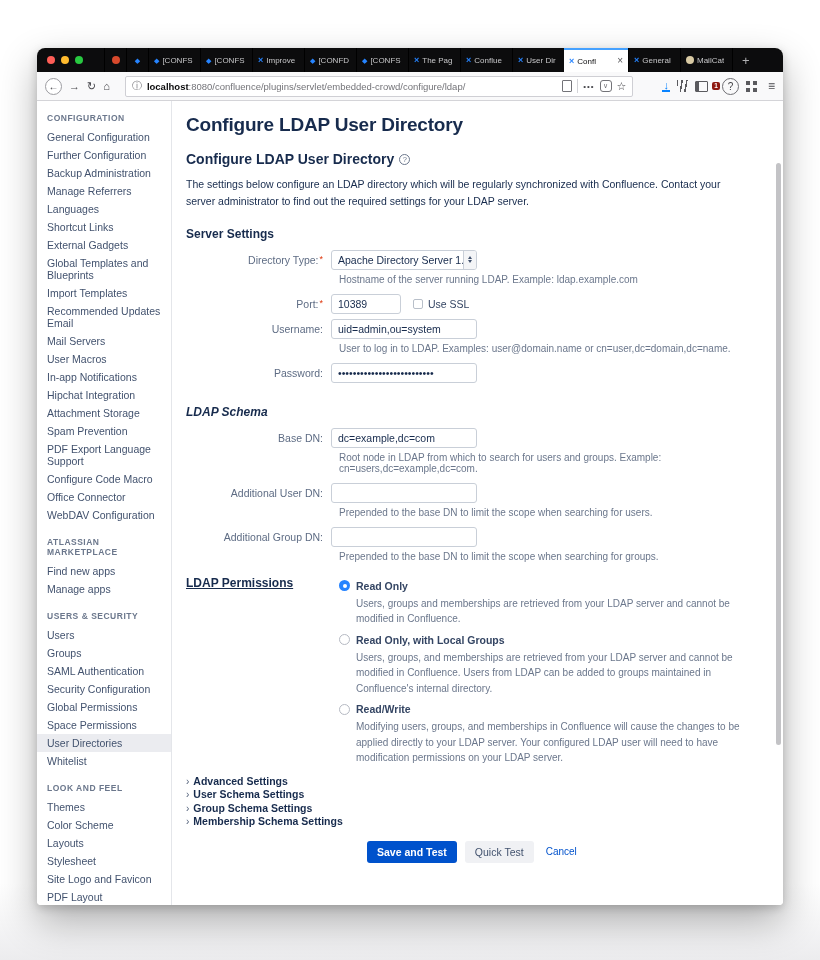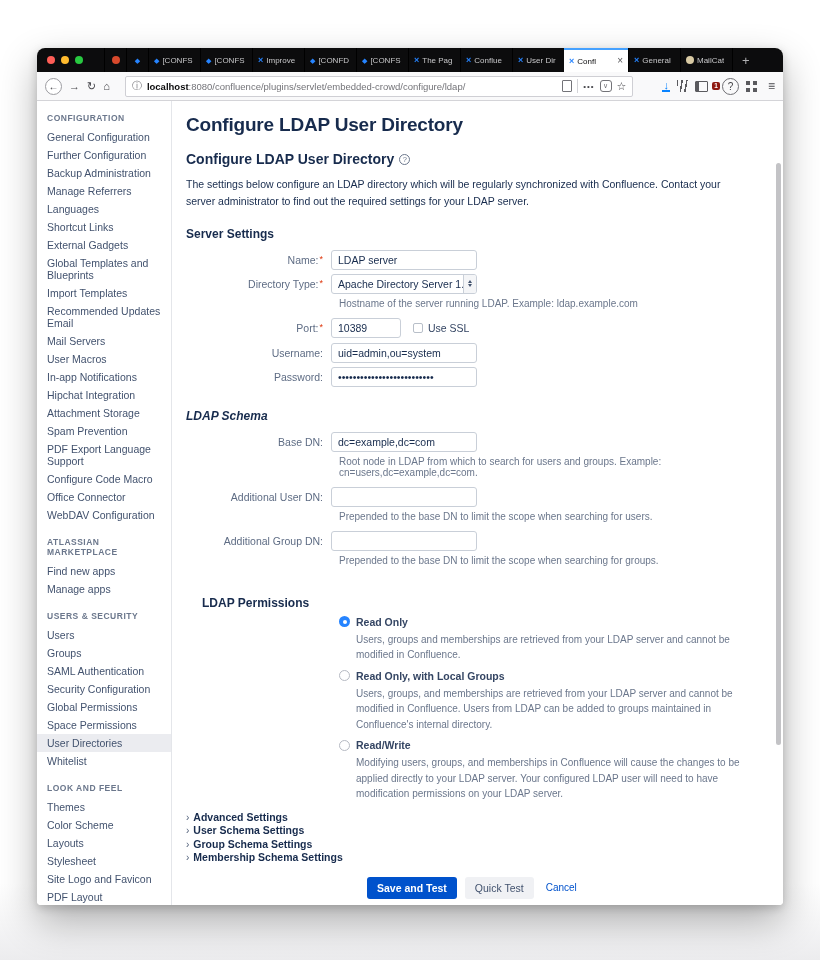--- a/index.html
+++ b/index.html
@@ -294,24 +294,20 @@
     <div class="main">
       <h1 class="pagetitle">Configure LDAP User Directory</h1>
       <div class="formtitle">
         <span>Configure LDAP User Directory</span>
         <span class="helpq">?</span>
       </div>
       <p class="intro">The settings below configure an LDAP directory which will be regularly synchronized with Confluence. Contact your server administrator to find out the required settings for your LDAP server.</p>
 
       <h3 class="sect">Server Settings</h3>
 
-      <div class="frow">
-        <label class="flabel"><span>Name:</span><span class="req">*</span></label>
-        <input class="fin" value="LDAP server" style="">
-      </div>
 
       <div class="frow">
         <label class="flabel"><span>Directory Type:</span><span class="req">*</span></label>
         <div class="selectbox">
           <span class="selval">Apache Directory Server 1.5.x</span>
           <span class="selbtn">
               <i class="up"></i>
               <i class="dn"></i>
             </span>
         </div>
@@ -323,20 +319,21 @@
         <label class="flabel"><span>Port:</span><span class="req">*</span></label>
         <input class="fin short" value="10389" style="">
         <span class="checkbox"></span>
         <span class="ssllabel">Use SSL</span>
       </div>
 
       <div class="frow" style="margin-top:5px;">
         <label class="flabel"><span>Username:</span></label>
         <input class="fin" value="uid=admin,ou=system" style="">
       </div>
+      <div class="fhelp">User to log in to LDAP. Examples: user@domain.name or cn=user,dc=domain,dc=name.</div>
 
       <div class="frow">
         <label class="flabel"><span>Password:</span></label>
         <input class="fin" value="••••••••••••••••••••••••••" style="">
       </div>
 
       <h3 class="sect" style="margin-top:22px;font-style:italic;">LDAP Schema</h3>
 
       <div class="frow">
         <label class="flabel"><span>Base DN:</span></label>
@@ -350,21 +347,21 @@
       </div>
       <div class="fhelp">Prepended to the base DN to limit the scope when searching for users.</div>
 
       <div class="frow">
         <label class="flabel"><span>Additional Group DN:</span></label>
         <input class="fin" value="" style="">
       </div>
       <div class="fhelp">Prepended to the base DN to limit the scope when searching for groups.</div>
 
       <div class="permrow" style="margin-top:14px;">
-        <h3 class="sect" style="margin:16px;">LDAP Permissions</h3>
+        <h3 class="sect" style="margin:0;text-decoration:underline;">LDAP Permissions</h3>
       </div>
       <div class="permblock" style="margin-top:-26px;">
         <div class="radio-line">
           <span class="radio sel"></span>
           <span class="radio-label">Read Only</span>
         </div>
         <div class="radio-desc">Users, groups and memberships are retrieved from your LDAP server and cannot be modified in Confluence.</div>
 
         <div class="radio-line">
           <span class="radio"></span>

